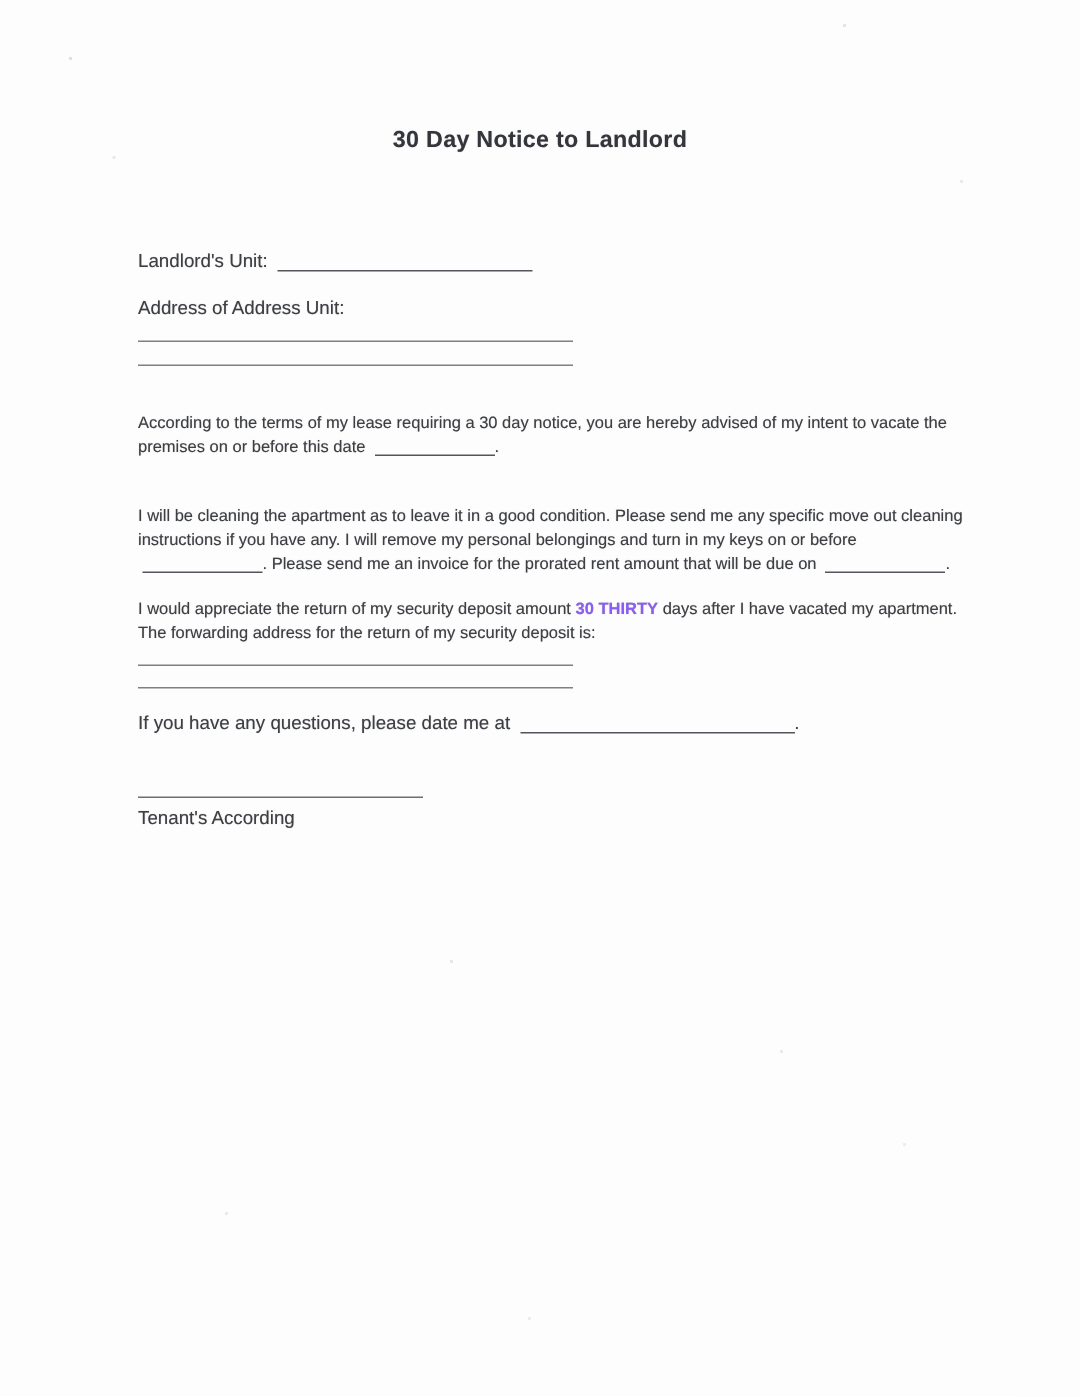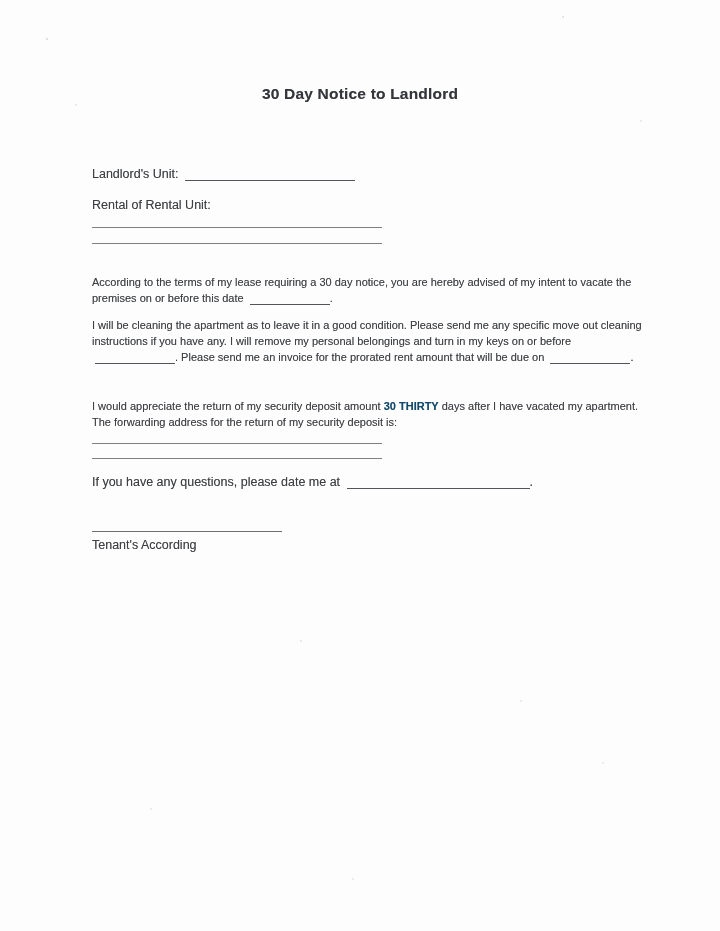--- a/index.html
+++ b/index.html
@@ -39,21 +39,21 @@
   .para {
     position: absolute;
     left: 92px;
     width: 552px;
     font-size: 11px;
     line-height: 15.8px;
     margin: 0;
   }
   .bold-inline {
     font-weight: bold;
-    color: #0c4a6e;
+    color: #8b5cf6;
   }
   .blank {
     display: inline-block;
     height: 12px;
     border-bottom: 1px solid #53555a;
     vertical-align: -3px;
     margin-left: 3px;
   }
   .blank-date      { width: 158px; }
   .blank-landlord  { width: 170px; }
@@ -93,28 +93,28 @@
   <div class="specks"></div>
 
   <h1 class="doc-title">30 Day Notice to Landlord</h1>
 
 
   <div class="row" style="top:166px">
     <span>Landlord's Unit:</span>
     <span class="blank blank-landlord"></span>
   </div>
 
-  <div class="row" style="top:197px">Rental of Rental Unit:</div>
+  <div class="row" style="top:197px">Address of Address Unit:</div>
   <div class="rule rule-wide" style="top:227px"></div>
   <div class="rule rule-wide" style="top:243px"></div>
 
   <p class="para" style="top:275px"><span>According to the terms of my lease requiring a 30 day notice, you are hereby advised of my intent to vacate the premises on or before this date</span>
     <span class="blank blank-inline"></span><span>.</span></p>
 
-  <p class="para" style="top:318px"><span>I will be cleaning the apartment as to leave it in a good condition. Please send me any specific move out cleaning instructions if you have any. I will remove my personal belongings and turn in my keys on or before</span>
+  <p class="para" style="top:337px"><span>I will be cleaning the apartment as to leave it in a good condition. Please send me any specific move out cleaning instructions if you have any. I will remove my personal belongings and turn in my keys on or before</span>
     <span class="blank blank-inline"></span><span>. Please send me an invoice for the prorated rent amount that will be due on</span>
     <span class="blank blank-inline"></span><span>.</span></p>
 
   <p class="para" style="top:399px"><span>I would appreciate the return of my security deposit amount</span>
     <span class="bold-inline">30 THIRTY</span>
     <span>days after I have vacated my apartment. The forwarding address for the return of my security deposit is:</span></p>
 
   <div class="rule rule-wide" style="top:443px"></div>
   <div class="rule rule-wide" style="top:458px"></div>
 

